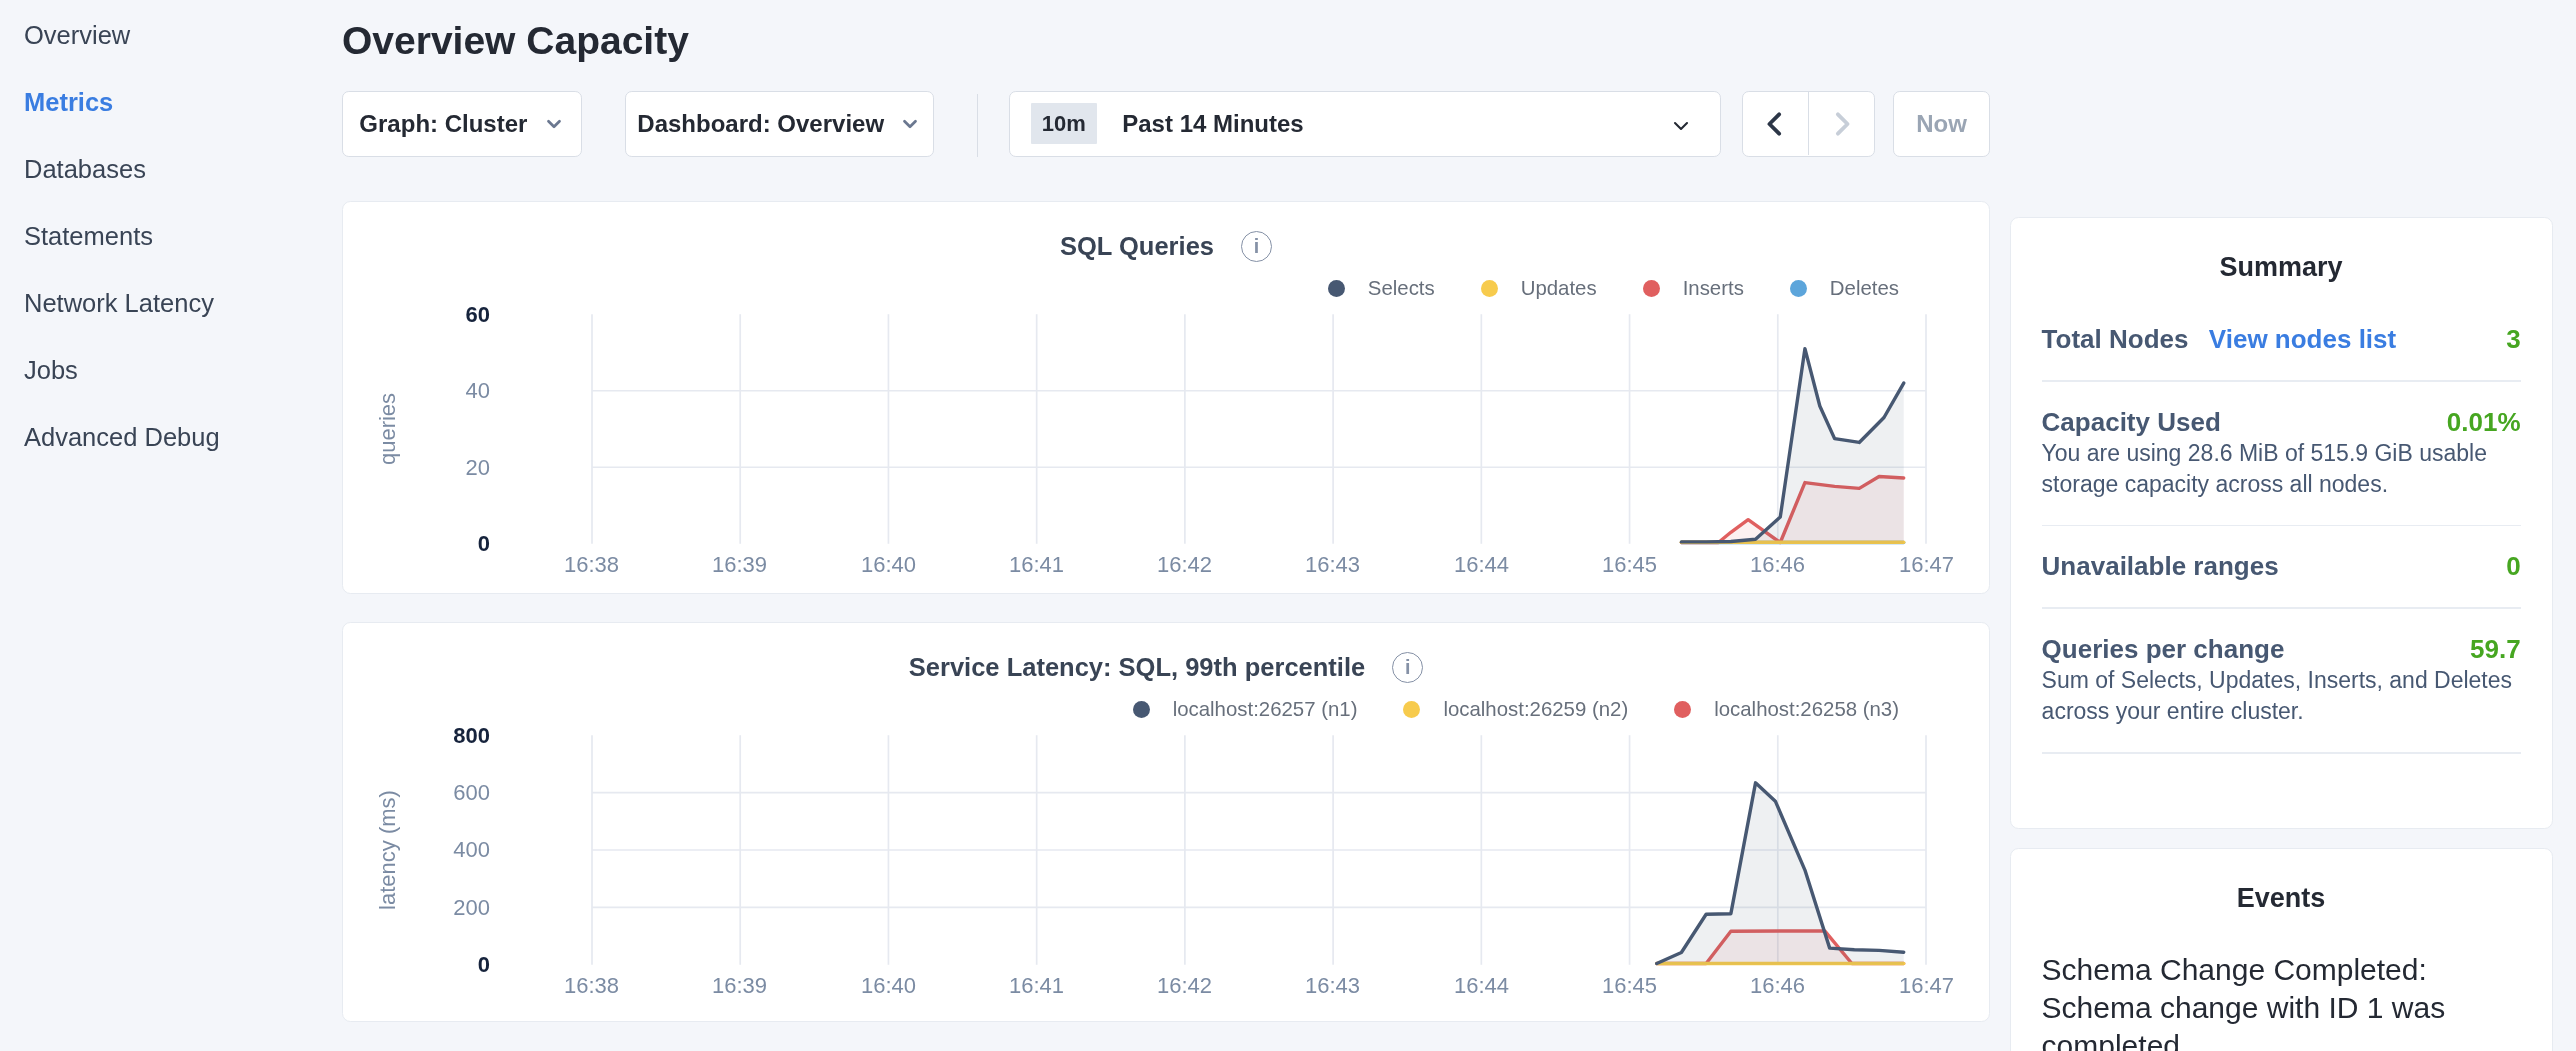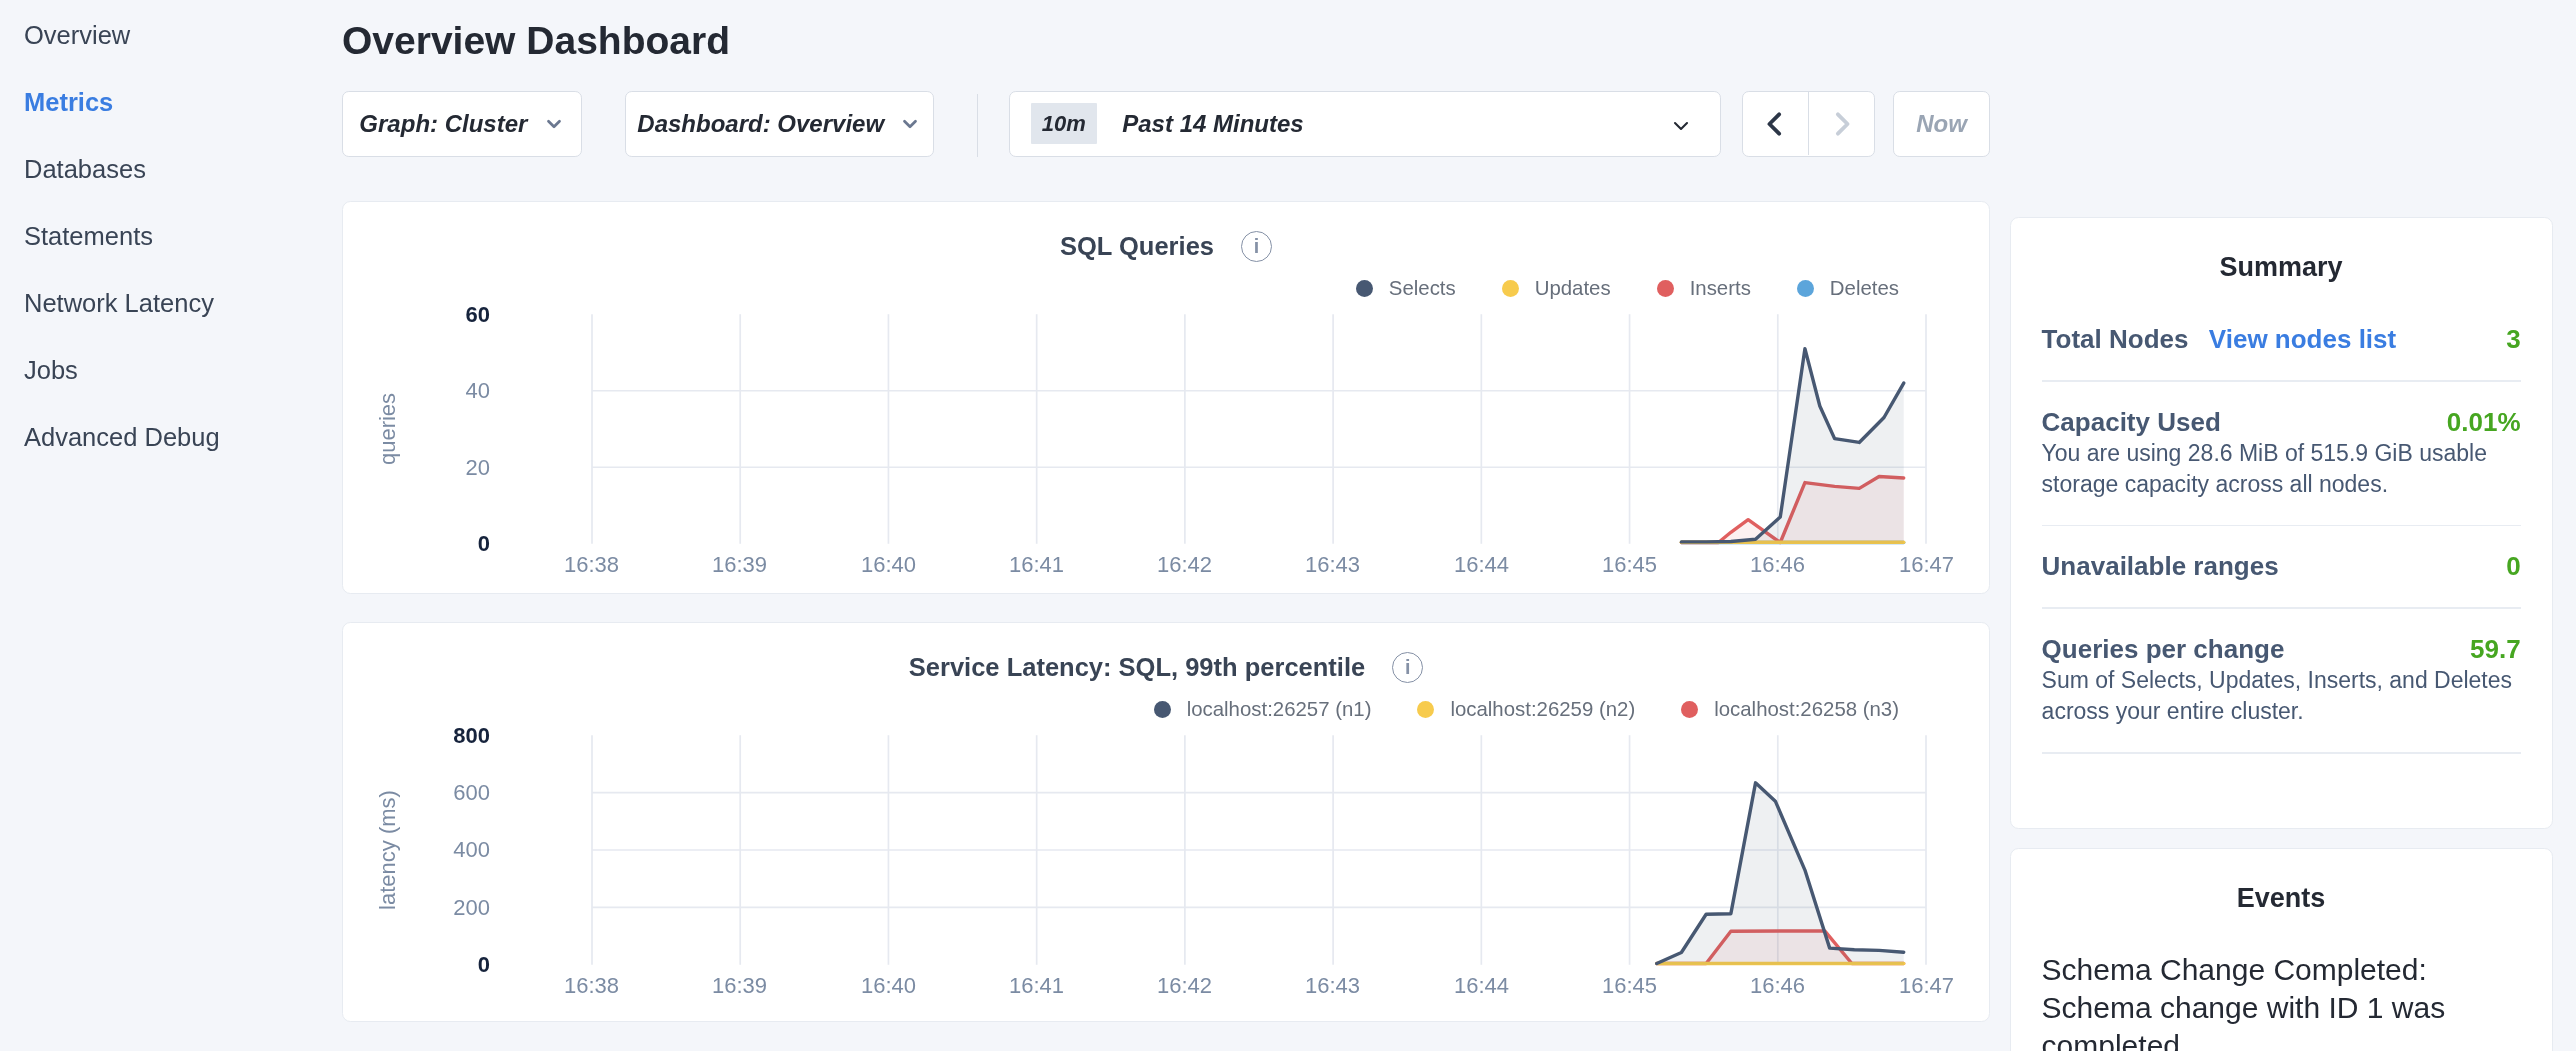--- a/index.html
+++ b/index.html
@@ -10,21 +10,21 @@
   
   .sidebar{width:342px;flex:none;padding-top:1.7px;}
   .side-item{height:67px;display:flex;align-items:center;padding-left:24px;
              font-size:25.5px;color:#394455;cursor:pointer;}
   .side-item.active{color:#3a7de1;font-weight:bold;}
 
   
   .main{width:1648px;flex:none;}
   .page-title{margin:17px 0 0 0;font-size:39px;line-height:48px;font-weight:700;color:#242933;}
 
-  .toolbar{display:flex;align-items:flex-end;margin-top:25.5px;height:66px;font-style:italic;}
+  .toolbar{display:flex;align-items:flex-end;margin-top:25.5px;height:66px;}
   .btn{background:#fff;border:1.7px solid #d9dee6;border-radius:6.8px;height:66px;
        box-sizing:border-box;display:flex;align-items:center;cursor:pointer;}
   .dd{justify-content:center;gap:15.3px;font-size:24px;font-weight:bold;color:#242933;}
   .dd1{width:245px;}
   .dd2{width:315px;margin-left:43px;}
   .vdiv{width:1.7px;height:63px;background:#d9dee6;margin-left:43px;}
   .timesel{width:726px;margin-left:31px;position:relative;padding-left:20.4px;}
   .time-badge{background:#e1e6ed;border-radius:1px;padding:7.7px 11px;font-size:22px;
               font-weight:bold;color:#242933;}
   .time-label{margin-left:25.5px;font-size:24px;font-weight:bold;color:#242933;}
@@ -41,21 +41,21 @@
               border:1.7px solid #e7ebf1;border-radius:8.5px;box-sizing:border-box;}
   .chart-card+.chart-card{margin-top:28px;}
   .chart-card.tall{height:400px;}
   .chart-title-row{position:absolute;top:29px;left:0;width:100%;display:flex;
                    justify-content:center;align-items:center;gap:27px;}
   .chart-title{font-size:25.5px;font-weight:bold;color:#394455;}
   .info-icon{width:31px;height:31px;border:1.7px solid #8591a6;border-radius:50%;
              color:#8591a6;font-size:19.6px;font-weight:bold;display:flex;align-items:center;
              justify-content:center;box-sizing:border-box;}
   .legend{position:absolute;top:75px;right:90px;display:flex;gap:46px;}
-  .legend-item{display:flex;align-items:center;gap:16px;font-size:20.4px;color:#676f7b;}
+  .legend-item{display:flex;align-items:center;gap:23px;font-size:20.4px;color:#676f7b;}
   .legend-dot{width:17px;height:17px;border-radius:50%;}
   .ytick{position:absolute;left:0;width:147px;text-align:right;font-size:22px;
          line-height:27px;color:#7b8ba3;}
   .ytick.edge{color:#16233c;font-weight:bold;}
   .ylabel{position:absolute;left:45px;transform:translate(-50%,-50%) rotate(-90deg);
           font-size:22px;color:#7b8ba3;white-space:nowrap;}
   .xtick{position:absolute;width:119px;margin-left:-60px;text-align:center;
          font-size:22px;color:#7b8ba3;}
   svg.plot{position:absolute;left:249px;top:112px;overflow:visible;}
 
@@ -85,21 +85,21 @@
       <div class="side-item">Overview</div>
       <div class="side-item active">Metrics</div>
       <div class="side-item">Databases</div>
       <div class="side-item">Statements</div>
       <div class="side-item">Network Latency</div>
       <div class="side-item">Jobs</div>
       <div class="side-item">Advanced Debug</div>
     </nav>
 
   <div class="main">
-    <h1 class="page-title">Overview Dashboard</h1>
+    <h1 class="page-title">Overview Capacity</h1>
 
     <div class="toolbar">
       <div class="btn dd dd1">
         <span>Graph: Cluster</span>
         <svg width="22" height="22" viewBox="0 0 16 16">
           <path d="M4 6 l4 4 4-4" fill="none" stroke="#6b7890" stroke-width="2" stroke-linecap="round" stroke-linejoin="round"></path>
         </svg>
       </div>
       <div class="btn dd dd2">
         <span>Dashboard: Overview</span>

